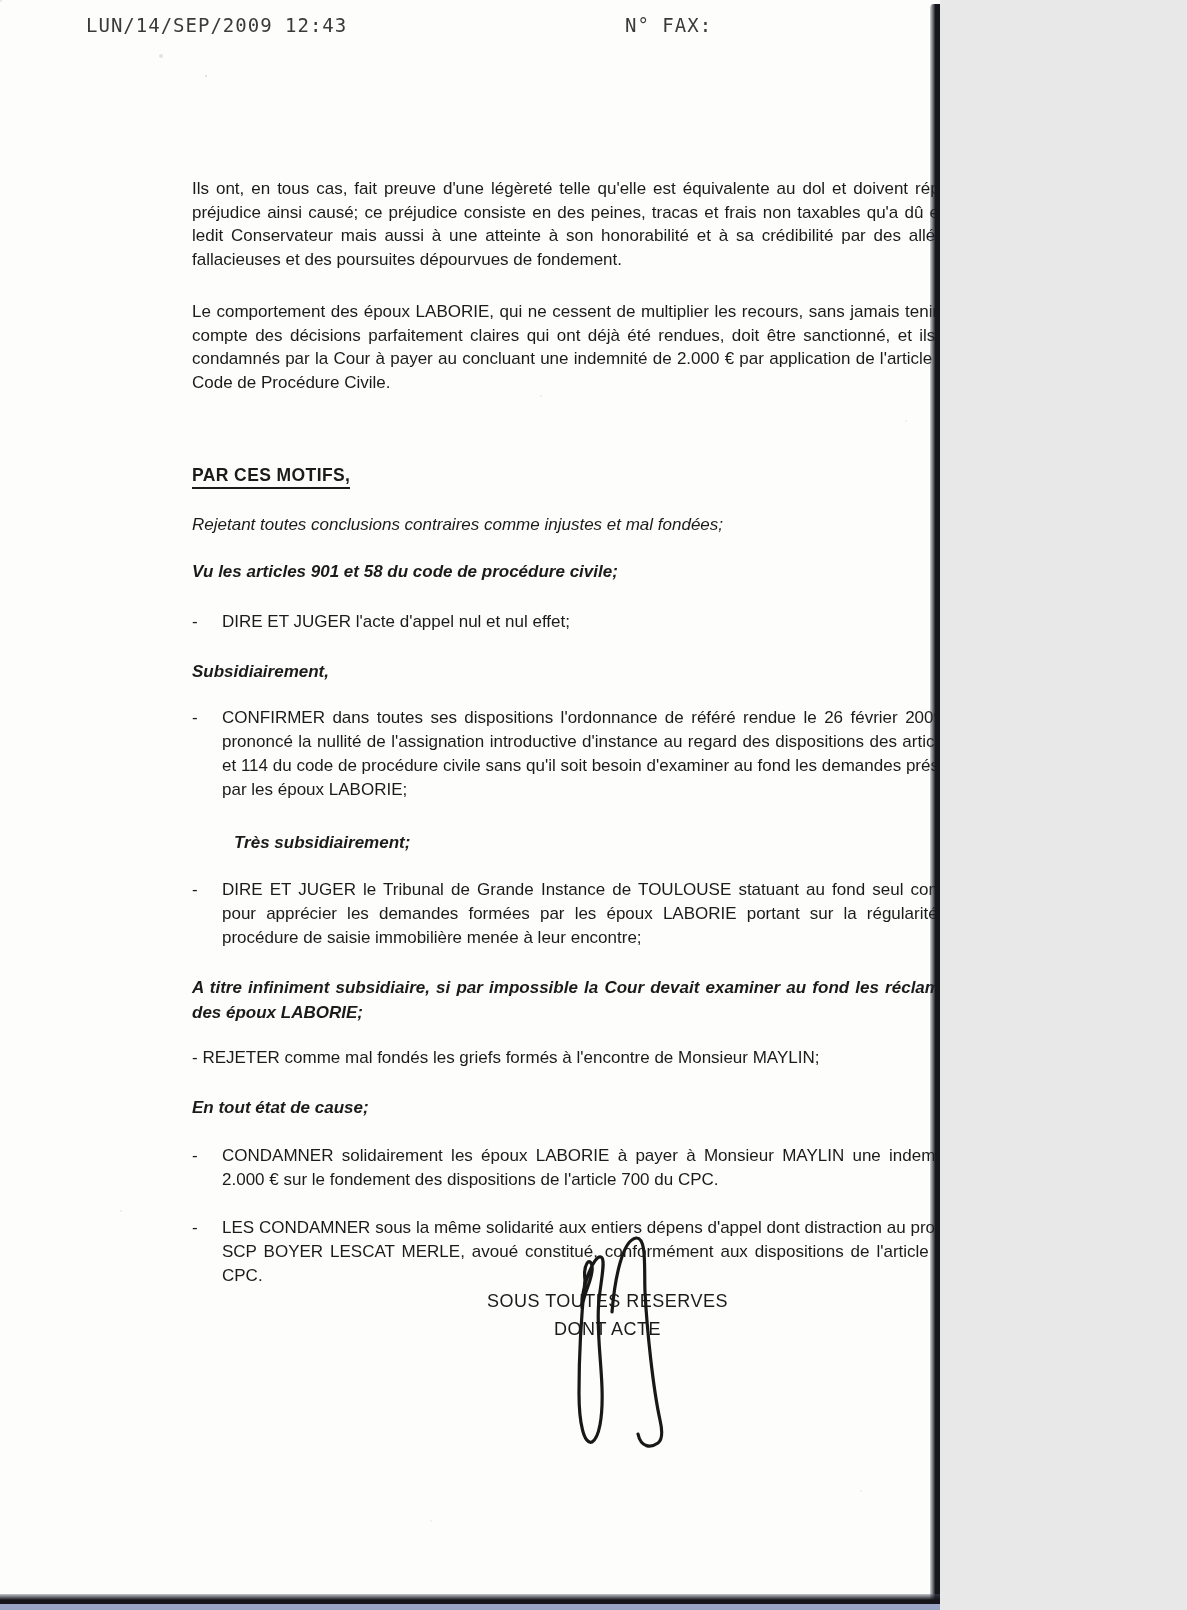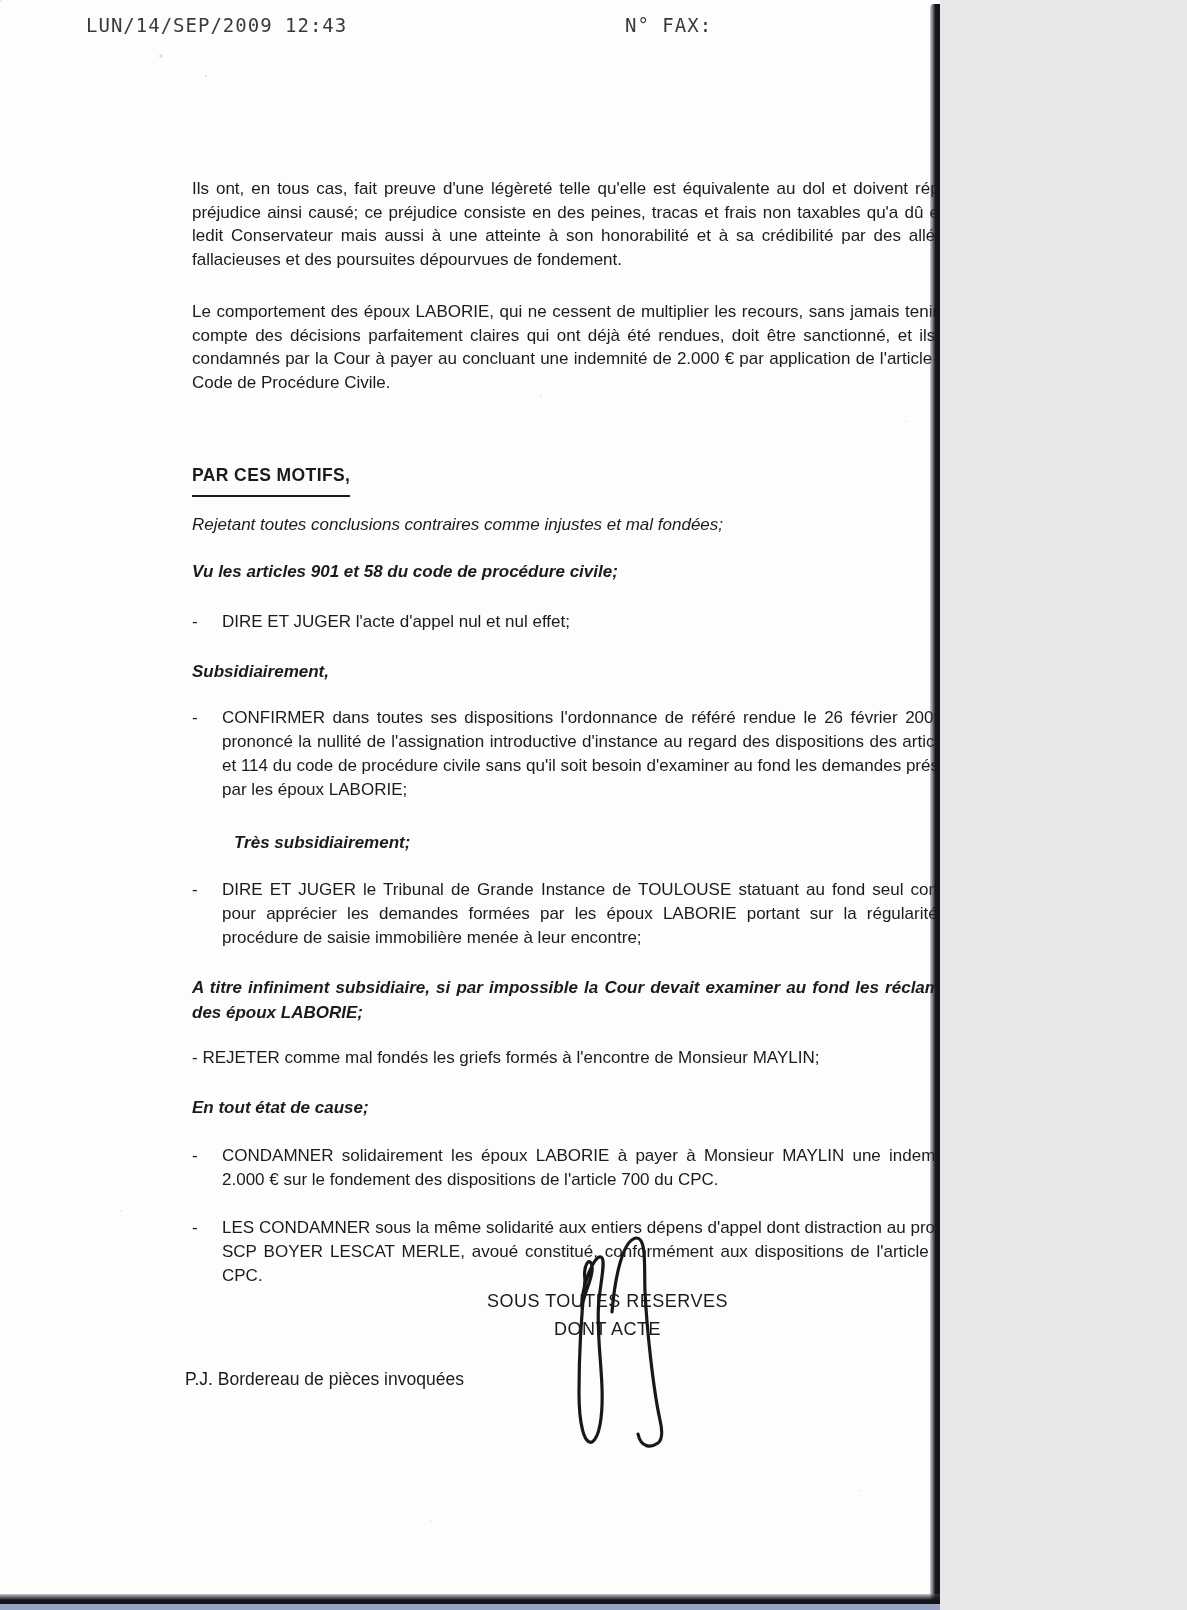--- a/index.html
+++ b/index.html
@@ -55,21 +55,21 @@
     position:absolute;left:978px;top:84px;
     font-size:18px;color:#222;
   }
   
   .doc{position:absolute;left:192px;width:798px;}
   .para{font-size:17px;line-height:23.7px;text-align:justify;}
   .line{font-size:17px;line-height:23.7px;}
   .h-bold-underline{
     font-size:17.5px;font-weight:bold;letter-spacing:0.4px;
   }
-  .h-bold-underline span{border-bottom:2.5px solid #1b1b1b;padding-bottom:10px;}
+  .h-bold-underline span{border-bottom:2.5px solid #1b1b1b;padding-bottom:2px;}
   .italic{font-style:italic;}
   .bold-italic{font-weight:bold;font-style:italic;font-size:17px;}
   .bullet{display:flex;}
   .bullet .dash{width:30px;flex:0 0 30px;}
   .bullet .btext{flex:1;text-align:justify;font-size:17px;line-height:24px;}
   .centered{text-align:center;font-size:18px;letter-spacing:0.5px;}
   .sig-svg{position:absolute;left:565px;top:1228px;}
 </style>
 </head>
 <body>
@@ -140,19 +140,18 @@
   <svg class="sig-svg" width="115" height="225" viewBox="0 0 115 225">
     <path d="M 20 52 C 18 36 25 28 27 38 C 29 50 19 62 17 80
              C 16 60 29 26 36 29 C 41 31 36 52 34 72
              C 31 98 36 130 37 160 C 38 190 34 210 27 214
              C 19 217 14 195 14 165 C 14 130 16 90 20 52" fill="none" stroke="#181818" stroke-width="3.2" stroke-linecap="round" stroke-linejoin="round"></path>
     <path d="M 47 84 C 50 48 58 12 71 10 C 82 9 79 40 80 64
              C 82 102 88 160 95 192 C 98 205 97 212 93 215
              C 86 220 76 220 73 206" fill="none" stroke="#181818" stroke-width="3.2" stroke-linecap="round" stroke-linejoin="round"></path>
   </svg>
 
-  <div class="doc line" style="top: 1368px; left: 185px; font-size: 17.5px; position: absolute;">P.J. Bordereau de pièces invoquées</div>
 
   <div class="edge-right"></div>
   <div class="edge-bottom"></div>
   <div class="edge-bottom-line"></div>
 
 </div>
 
 </body></html>

